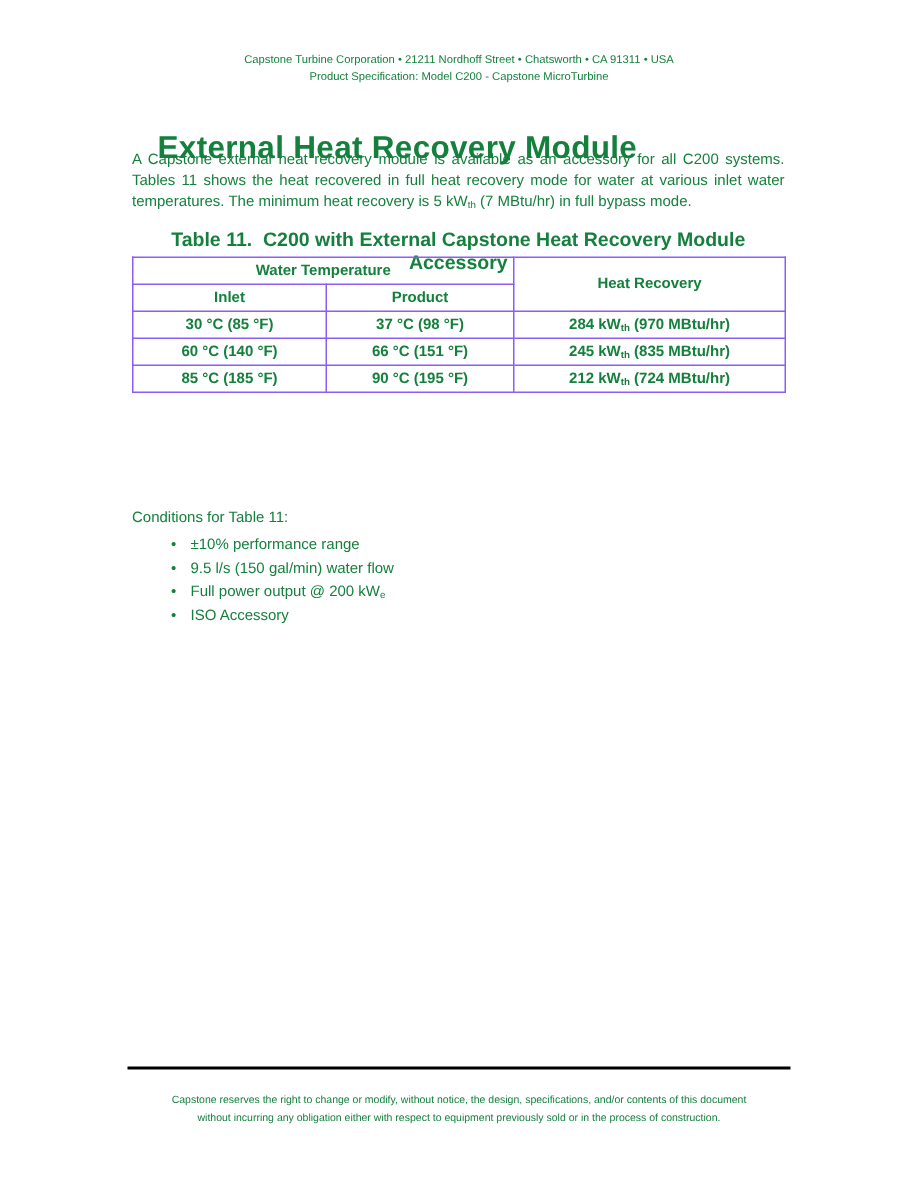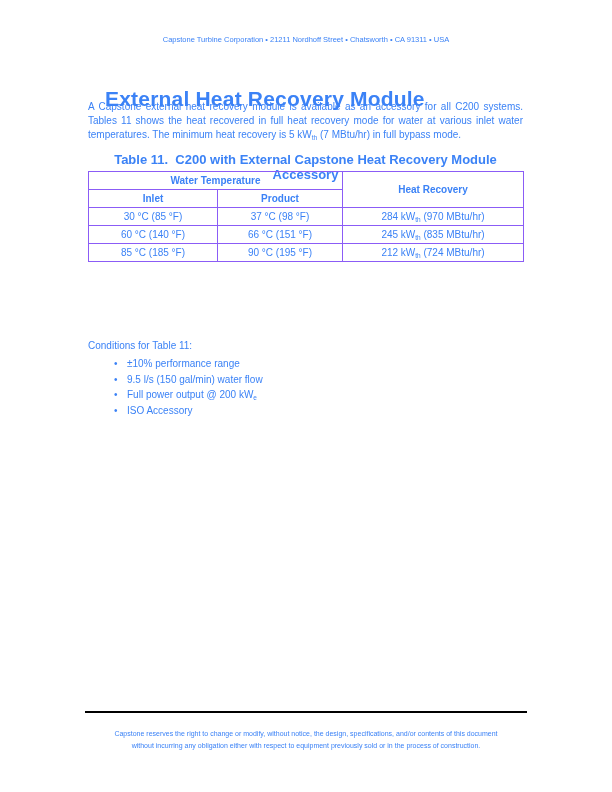--- a/index.html
+++ b/index.html
@@ -1,21 +1,21 @@
 <!DOCTYPE html>
 <html><head>
 <meta charset="utf-8">
 <style>
   html, body { margin: 0; padding: 0; background: #ffffff; }
   .page {
     position: relative;
     width: 612px;
     height: 792px;
     background: #ffffff;
-    color: #3b82f6;
+    color: #15803d;
     font-family: "Liberation Sans", sans-serif;
     overflow: hidden;
   }
 
   
   .doc-header {
     position: absolute;
     top: 35px;
     left: 0;
     width: 612px;
@@ -79,21 +79,21 @@
   }
   .data-table th,
   .data-table td {
     border: 1px solid #8b5cf6;
     text-align: center;
     vertical-align: middle;
     padding: 0;
     height: 17px;
   }
   .data-table th { font-weight: bold; }
-  .data-table td { font-weight: normal; margin-top: 28px; }
+  .data-table td { font-weight: bold; margin-top: 28px; }
 
   
   .conditions {
     position: absolute;
     top: 292px;
     left: 88px;
     width: 435px;
     font-size: 10px;
     margin-top: 48px;
   }
@@ -143,20 +143,21 @@
   }
   .disclaimer div { white-space: nowrap; }
 </style>
 </head>
 <body>
 
 <div class="page">
 
   <div class="doc-header">
     <div>Capstone Turbine Corporation • 21211 Nordhoff Street • Chatsworth • CA 91311 • USA</div>
+    <div>Product Specification: Model C200 - Capstone MicroTurbine</div>
   </div>
 
   <h1 class="title">External Heat Recovery Module</h1>
 
   <p class="intro"><span>A Capstone external heat recovery module is available as an accessory for all C200 systems. Tables 11 shows the heat recovered in full heat recovery mode for water at various inlet water temperatures. The minimum heat recovery is 5 kW</span><sub class="sub-small">th</sub><span> (7 MBtu/hr) in full bypass mode.</span></p>
 
   <div class="caption">Table 11.  C200 with External Capstone Heat Recovery Module Accessory</div>
 
   <table class="data-table">
     <colgroup>

